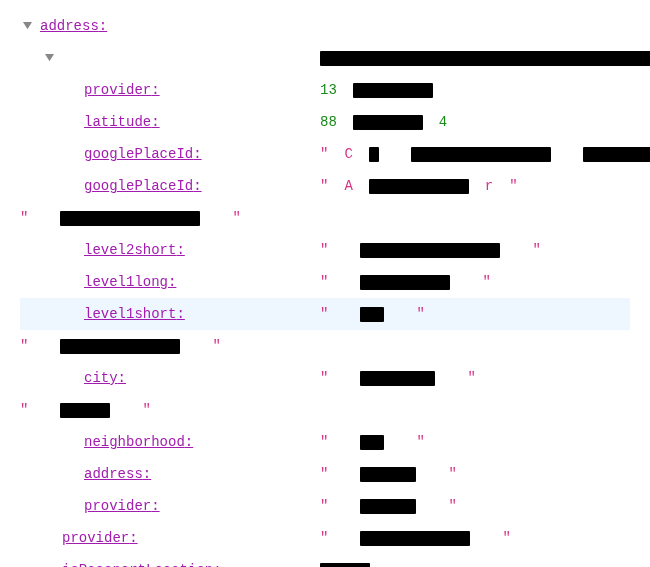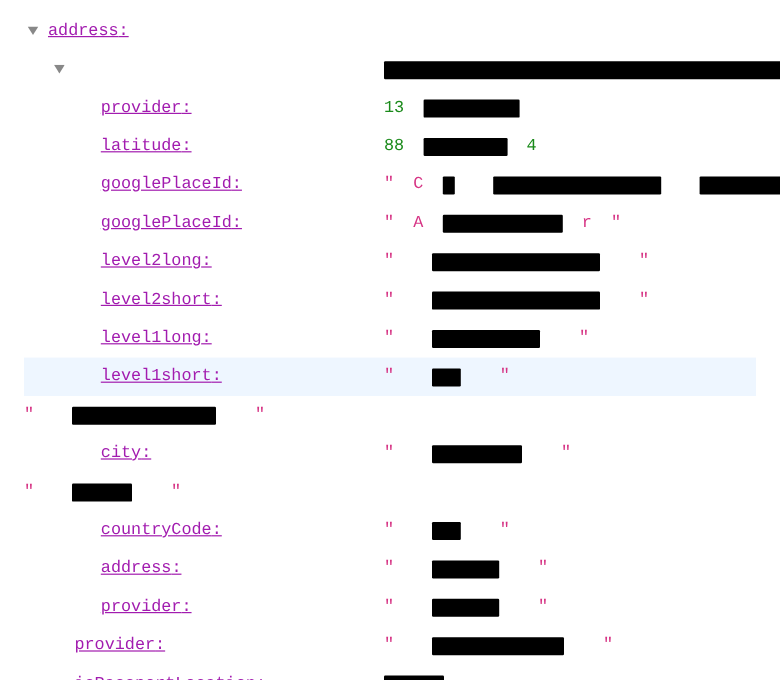--- a/index.html
+++ b/index.html
@@ -143,25 +143,20 @@
       </span>
       <span class="value-cell">
         <span class="str-quote">"</span>
         <span class="str-text">A</span>
         <span class="redact" style="width: 100px;"></span>
         <span class="str-text">r</span>
         <span class="str-quote">"</span>
       </span>
     </li>
     <li class="row">
-      <span class="key-cell">
-        <span class="indent-spacer" style="width: 44px;"></span>
-        <span class="indent-spacer" style="width: 20px;"></span>
-        <span class="key">level2long</span>
-      </span>
       <span class="value-cell">
         <span class="str-quote">"</span>
         <span class="str-text"></span>
         <span class="redact" style="width: 140px;"></span>
         <span class="str-text"></span>
         <span class="str-quote">"</span>
       </span>
     </li>
     <li class="row">
       <span class="key-cell">
@@ -234,21 +229,21 @@
         <span class="str-text"></span>
         <span class="redact" style="width: 50px;"></span>
         <span class="str-text"></span>
         <span class="str-quote">"</span>
       </span>
     </li>
     <li class="row">
       <span class="key-cell">
         <span class="indent-spacer" style="width: 44px;"></span>
         <span class="indent-spacer" style="width: 20px;"></span>
-        <span class="key">countryCode</span>
+        <span class="key">neighborhood</span>
       </span>
       <span class="value-cell">
         <span class="str-quote">"</span>
         <span class="str-text"></span>
         <span class="redact" style="width: 24px;"></span>
         <span class="str-text"></span>
         <span class="str-quote">"</span>
       </span>
     </li>
     <li class="row">

